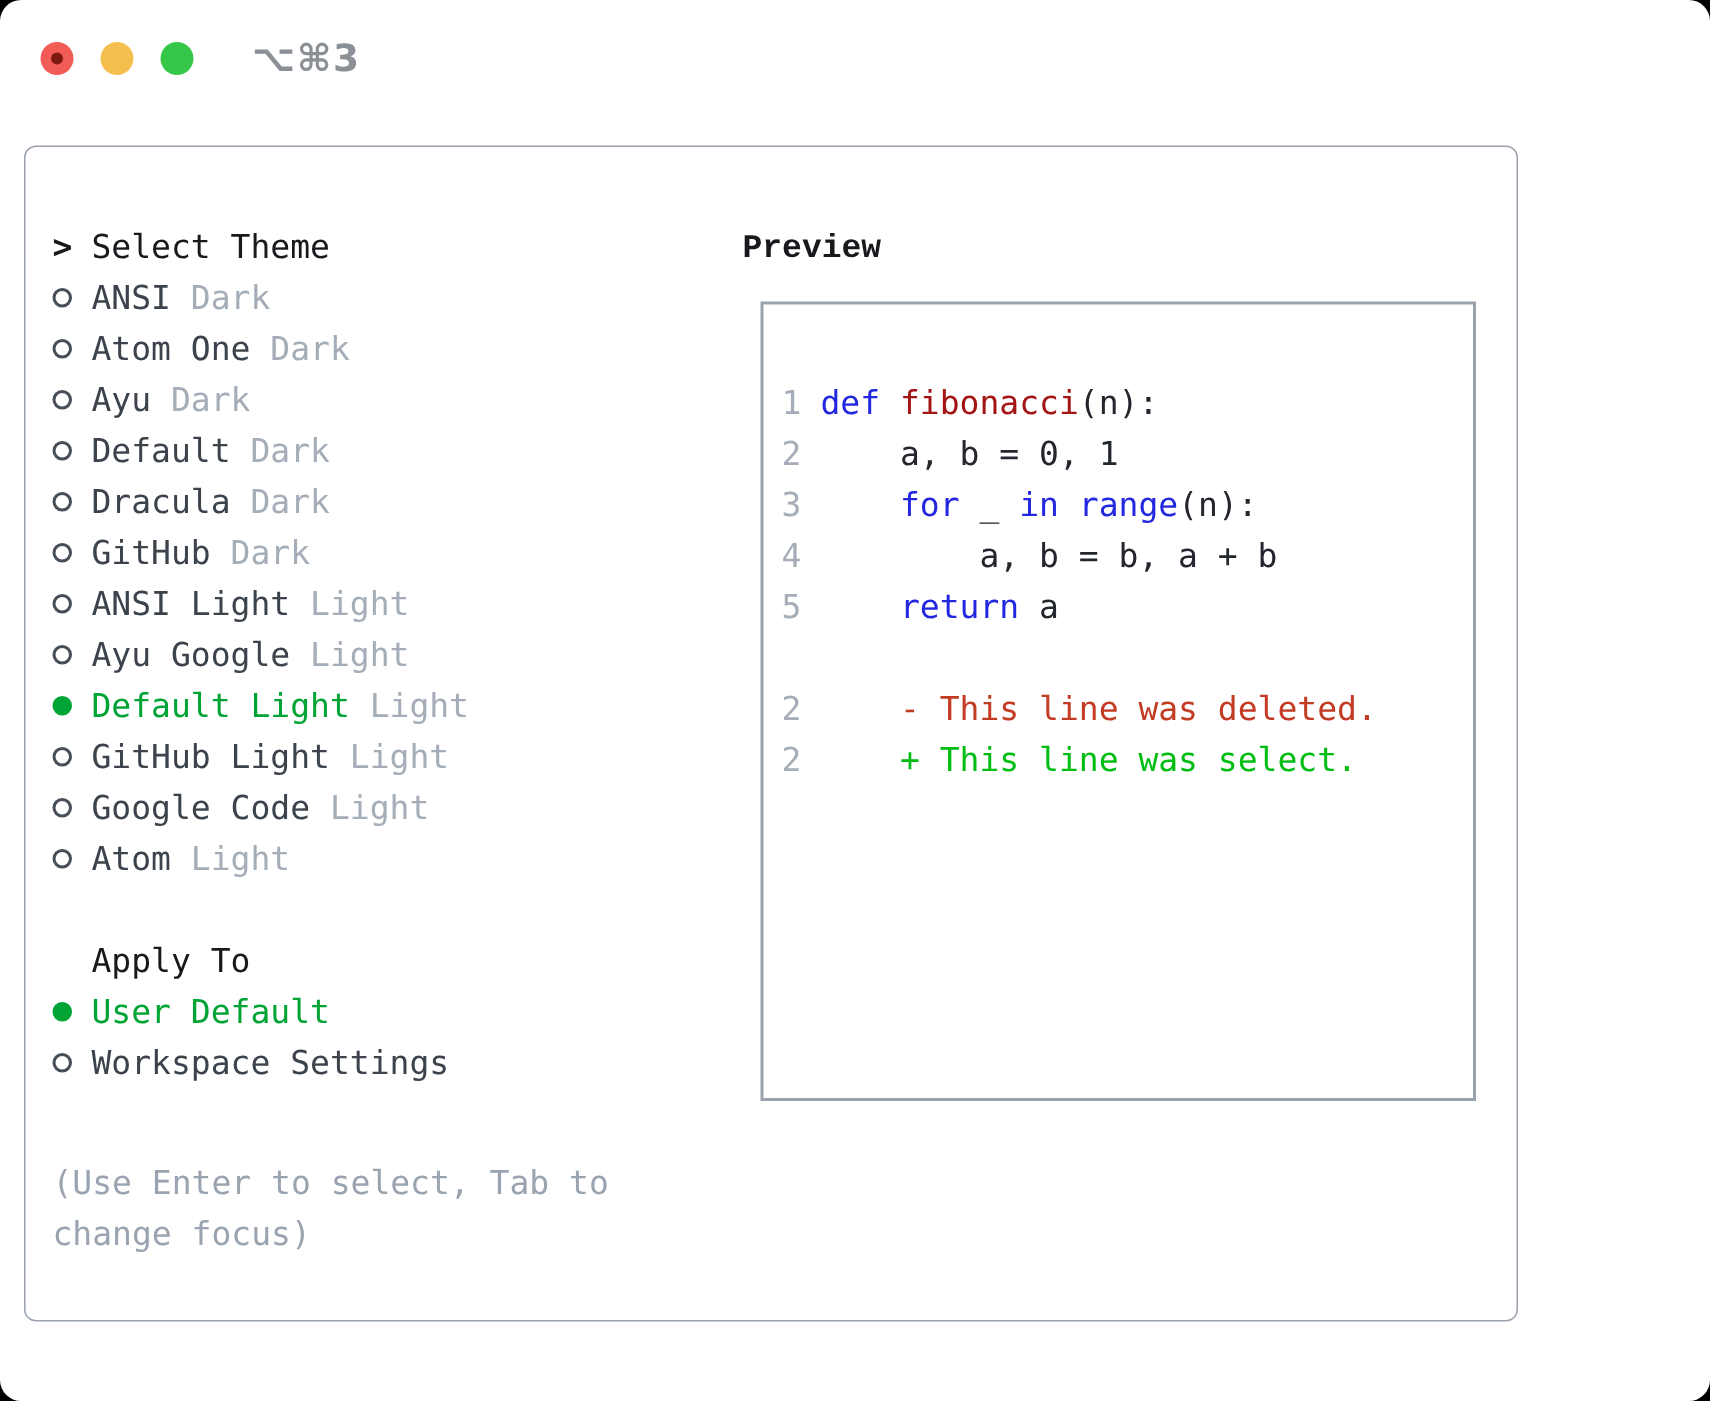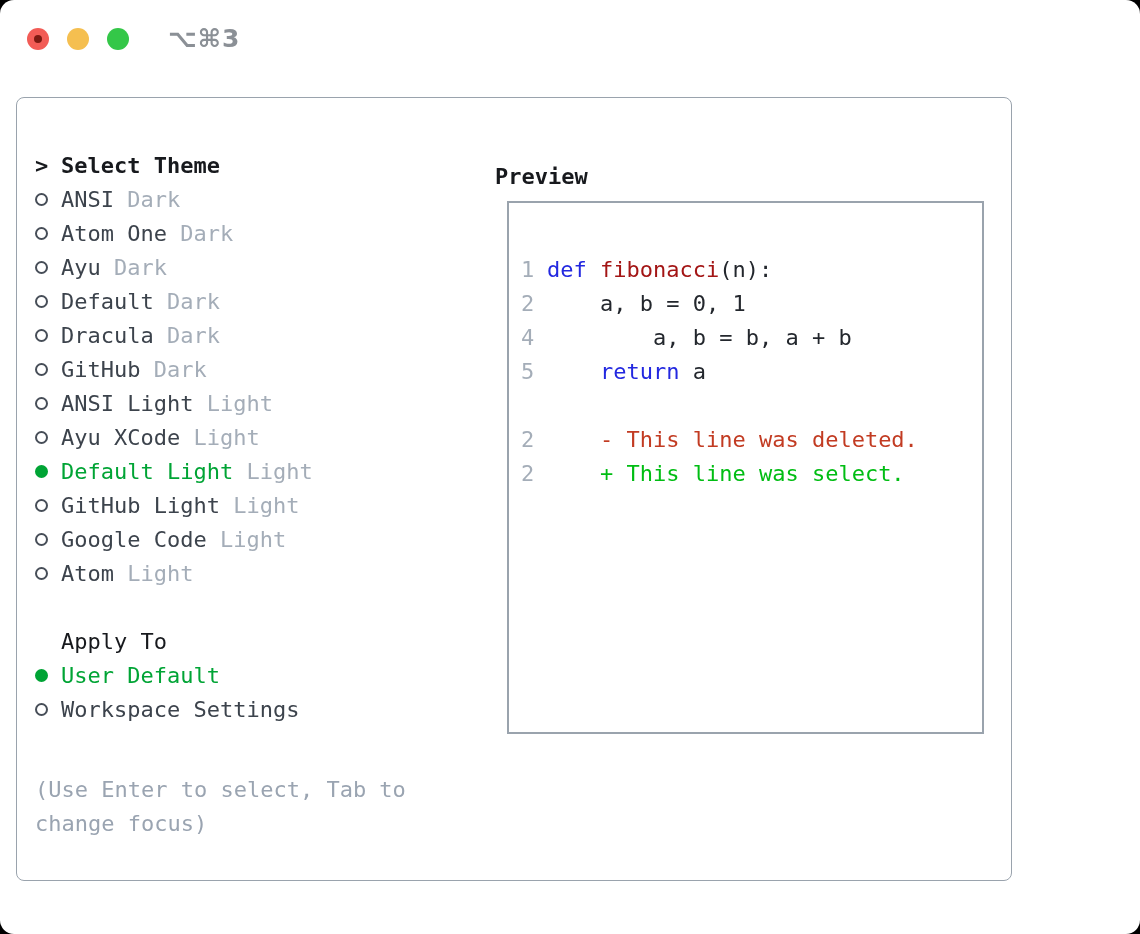--- a/index.html
+++ b/index.html
@@ -36,30 +36,30 @@
   .row{height:34px;line-height:34px;font-size:22px;white-space:pre;color:var(--text-dark);}
   .spacer{height:34px;}
   .gutter{display:inline-block;width:26px;}
   .cursor{display:inline-block;width:26px;font-weight:bold;color:var(--header-black);}
   .radio{
     display:inline-block;width:13px;height:13px;border-radius:50%;
     border:2px solid #474e58;margin-right:13px;vertical-align:1px;
   }
   .radio.on{border-color:var(--accent-green);background:var(--accent-green);}
   .row .sel{color:var(--accent-green);margin-top:20px;}
-  .list-title{font-weight:bold;color:var(--header-black);}
+  .list-title{font-weight:normal;color:var(--header-black);}
   .section-title{color:var(--header-black);}
   .variant{color:var(--muted-gray);}
   .hint{
     margin-top:12px;font-size:22px;line-height:34px;color:#9aa4b1;white-space:pre-line;
   }
   
   .preview-title{
-    position:absolute;left:478px;top:62px;height:34px;line-height:34px;
-    font-size:22px;font-weight:bold;color:var(--header-black);
+    position:absolute;left:478px;top:51px;height:34px;line-height:34px;
+    font-size:22px;font-weight:bold;color:var(--header-black);font-family:Liberation Mono, monospace;
   }
   .preview-box{
     position:absolute;left:490px;top:103px;width:477px;height:533px;
     border:2px solid var(--border-gray);background:#fff;overflow:hidden;
   }
   .code{padding:50px 0 0 12px;}
   .code-row{height:34px;line-height:34px;font-size:22px;white-space:pre;color:#23272d;}
   .lnum{display:inline-block;width:13px;margin-right:13px;text-align:right;color:var(--muted-gray);}
   .tok-keyword{color:var(--keyword-blue);}
   .tok-function{color:var(--function-red);}
@@ -87,21 +87,21 @@
       <div class="row"><span class="cursor">&gt;</span><span class="list-title">Select Theme</span></div>
 
       <div id="theme-list">
           <div class="row"><span class="radio"></span><span>ANSI</span><span class="variant"> Dark</span></div>
           <div class="row"><span class="radio"></span><span>Atom One</span><span class="variant"> Dark</span></div>
           <div class="row"><span class="radio"></span><span>Ayu</span><span class="variant"> Dark</span></div>
           <div class="row"><span class="radio"></span><span>Default</span><span class="variant"> Dark</span></div>
           <div class="row"><span class="radio"></span><span>Dracula</span><span class="variant"> Dark</span></div>
           <div class="row"><span class="radio"></span><span>GitHub</span><span class="variant"> Dark</span></div>
           <div class="row"><span class="radio"></span><span>ANSI Light</span><span class="variant"> Light</span></div>
-          <div class="row"><span class="radio"></span><span>Ayu XCode</span><span class="variant"> Light</span></div>
+          <div class="row"><span class="radio"></span><span>Ayu Google</span><span class="variant"> Light</span></div>
           <div class="row"><span class="radio on"></span><span class="sel">Default Light</span><span class="variant"> Light</span></div>
           <div class="row"><span class="radio"></span><span>GitHub Light</span><span class="variant"> Light</span></div>
           <div class="row"><span class="radio"></span><span>Google Code</span><span class="variant"> Light</span></div>
           <div class="row"><span class="radio"></span><span>Atom</span><span class="variant"> Light</span></div>
         </div>
 
       <div class="spacer"></div>
 
       <div class="row"><span class="gutter"></span><span class="section-title">Apply To</span></div>
 
@@ -115,20 +115,21 @@
       <div class="hint">(Use Enter to select, Tab to
 change focus)</div>
     </div>
 
     <div class="preview-title">Preview</div>
 
     <div class="preview-box">
       <div class="code" id="code-lines">
           <div class="code-row"><span class="lnum">1</span><span class="tok-keyword">def</span><span> </span><span class="tok-function">fibonacci</span><span>(n):</span></div>
           <div class="code-row"><span class="lnum">2</span><span>    a, b = 0, 1</span></div>
+          <div class="code-row"><span class="lnum">3</span><span>    </span><span class="tok-keyword">for</span><span> _ </span><span class="tok-keyword">in</span><span> </span><span class="tok-keyword">range</span><span>(n):</span></div>
           <div class="code-row"><span class="lnum">4</span><span>        a, b = b, a + b</span></div>
           <div class="code-row"><span class="lnum">5</span><span>    </span><span class="tok-keyword">return</span><span> a</span></div>
           <div class="code-row"><span class="lnum"></span></div>
           <div class="code-row"><span class="lnum">2</span><span class="tok-deleted">    - This line was deleted.</span></div>
           <div class="code-row"><span class="lnum">2</span><span class="tok-added">    + This line was select.</span></div>
         </div>
     </div>
 
   </div>
 </div>

